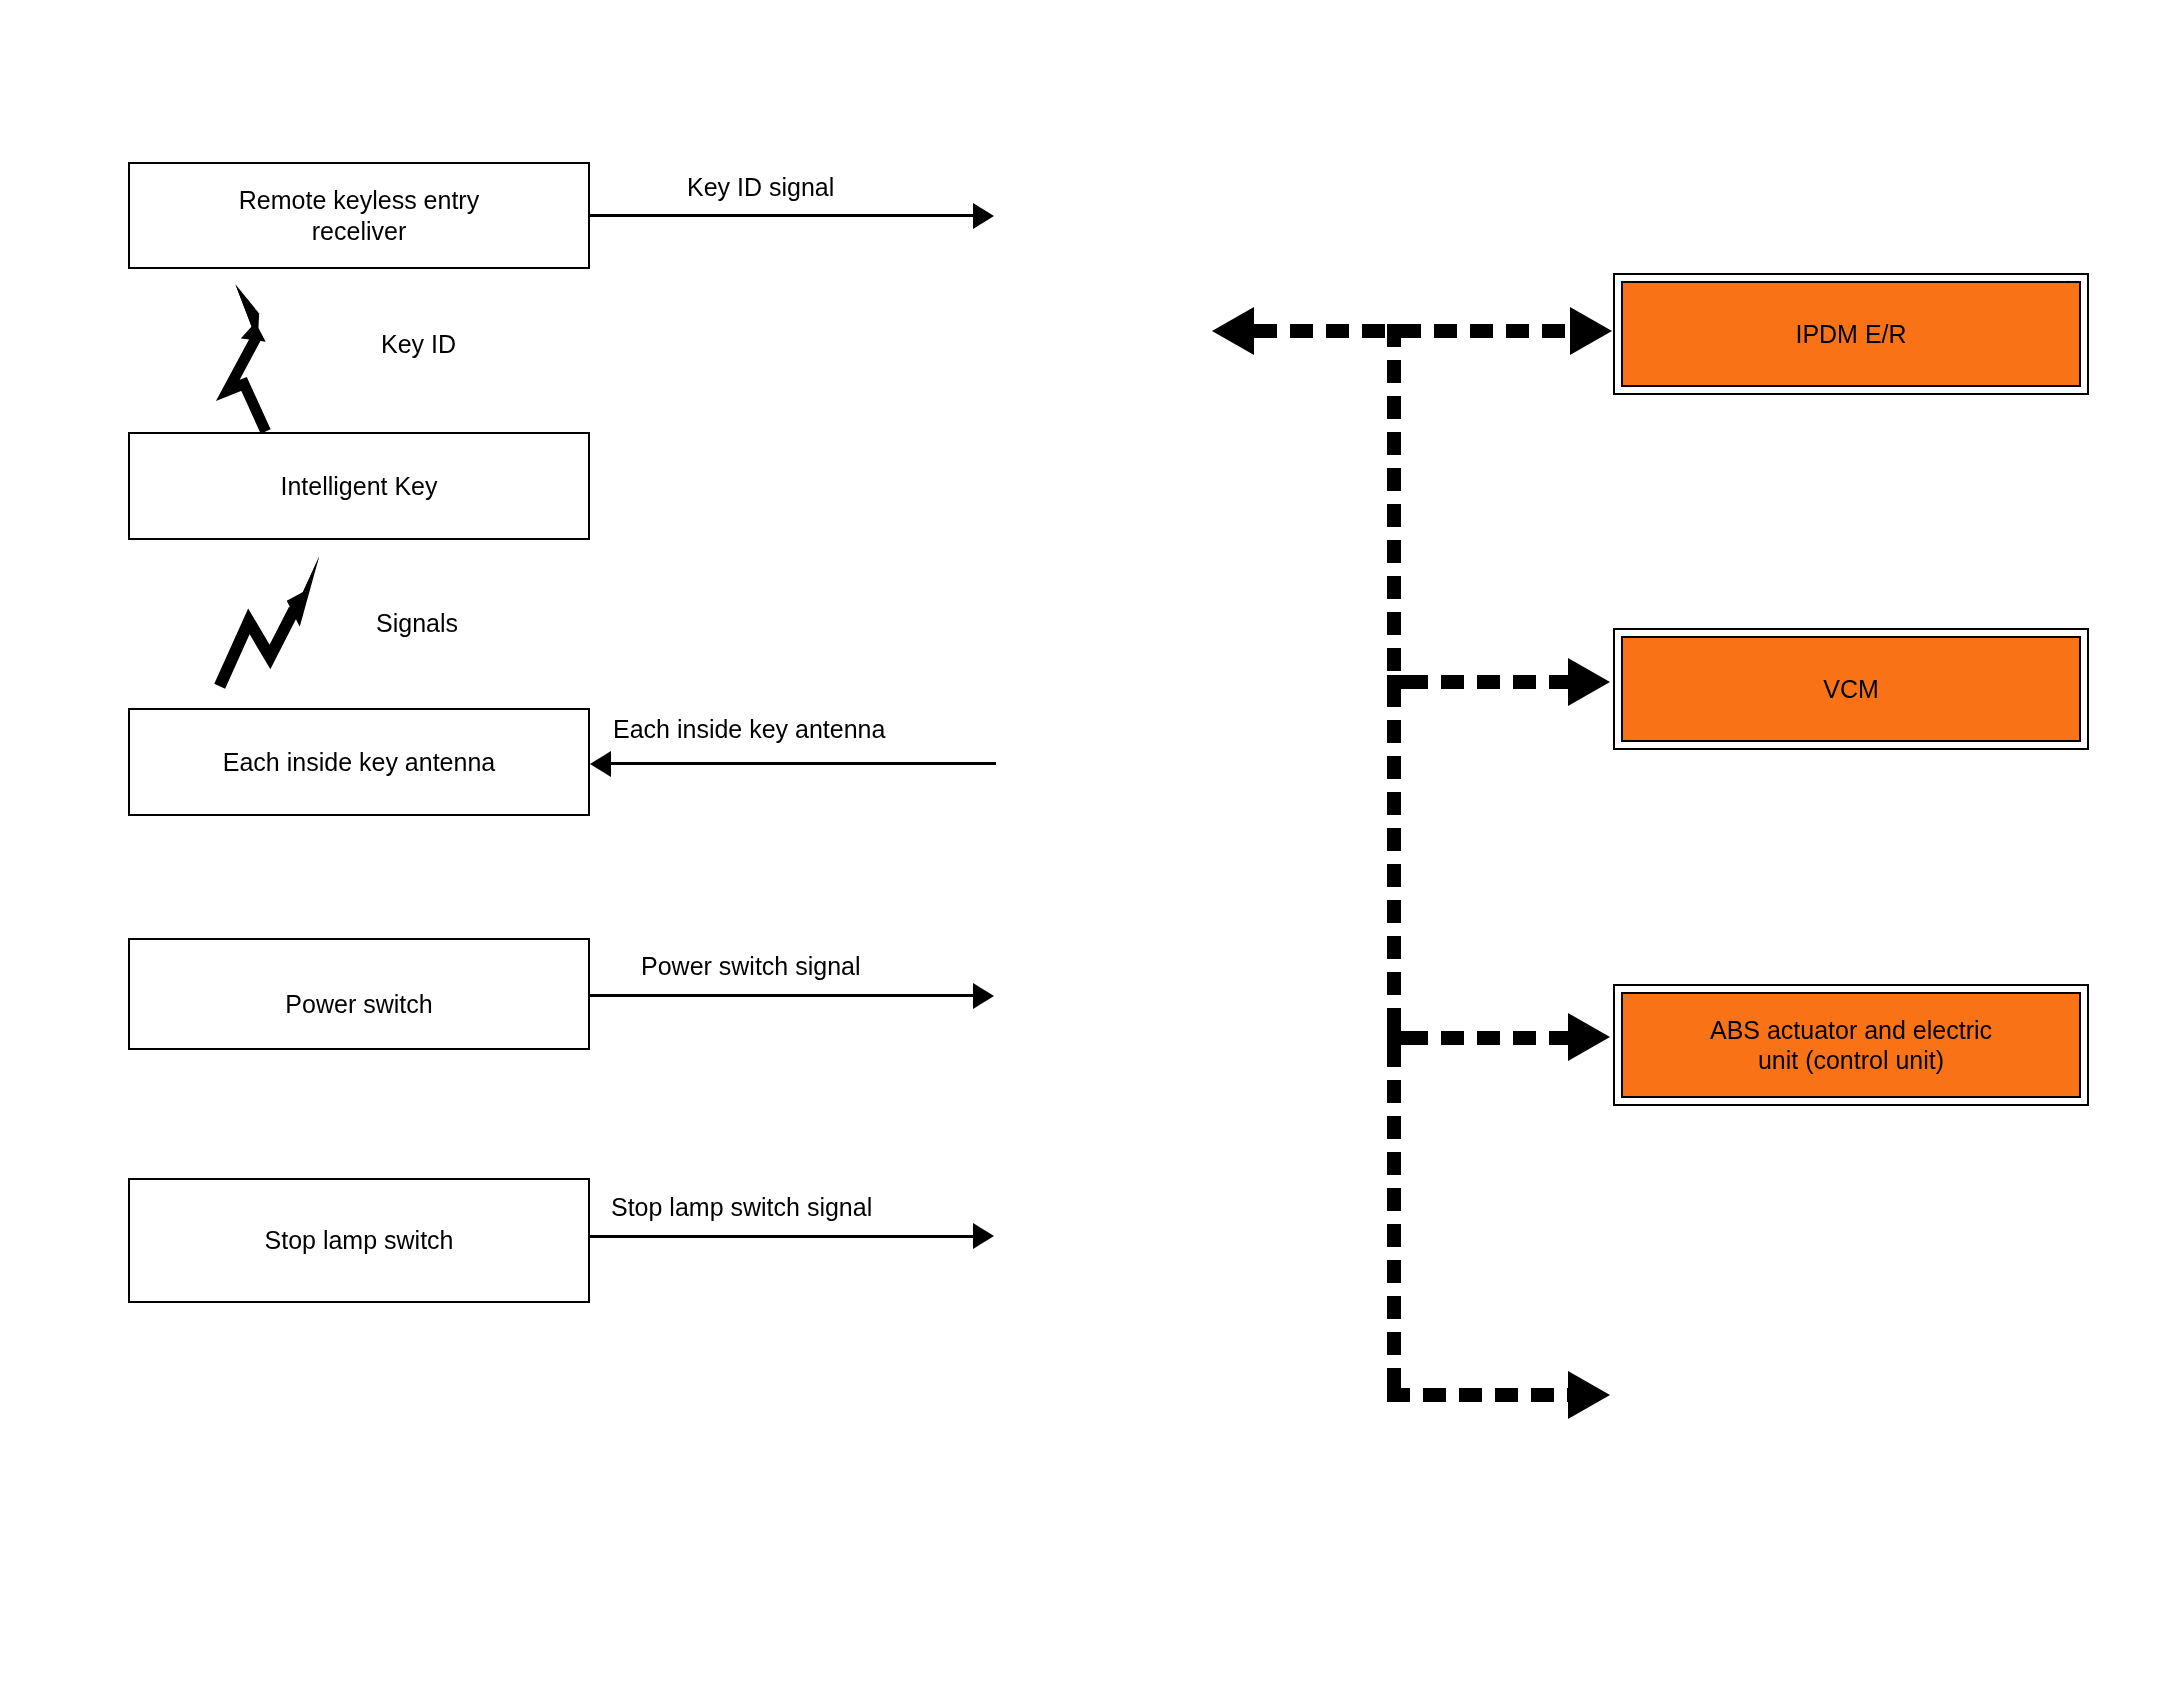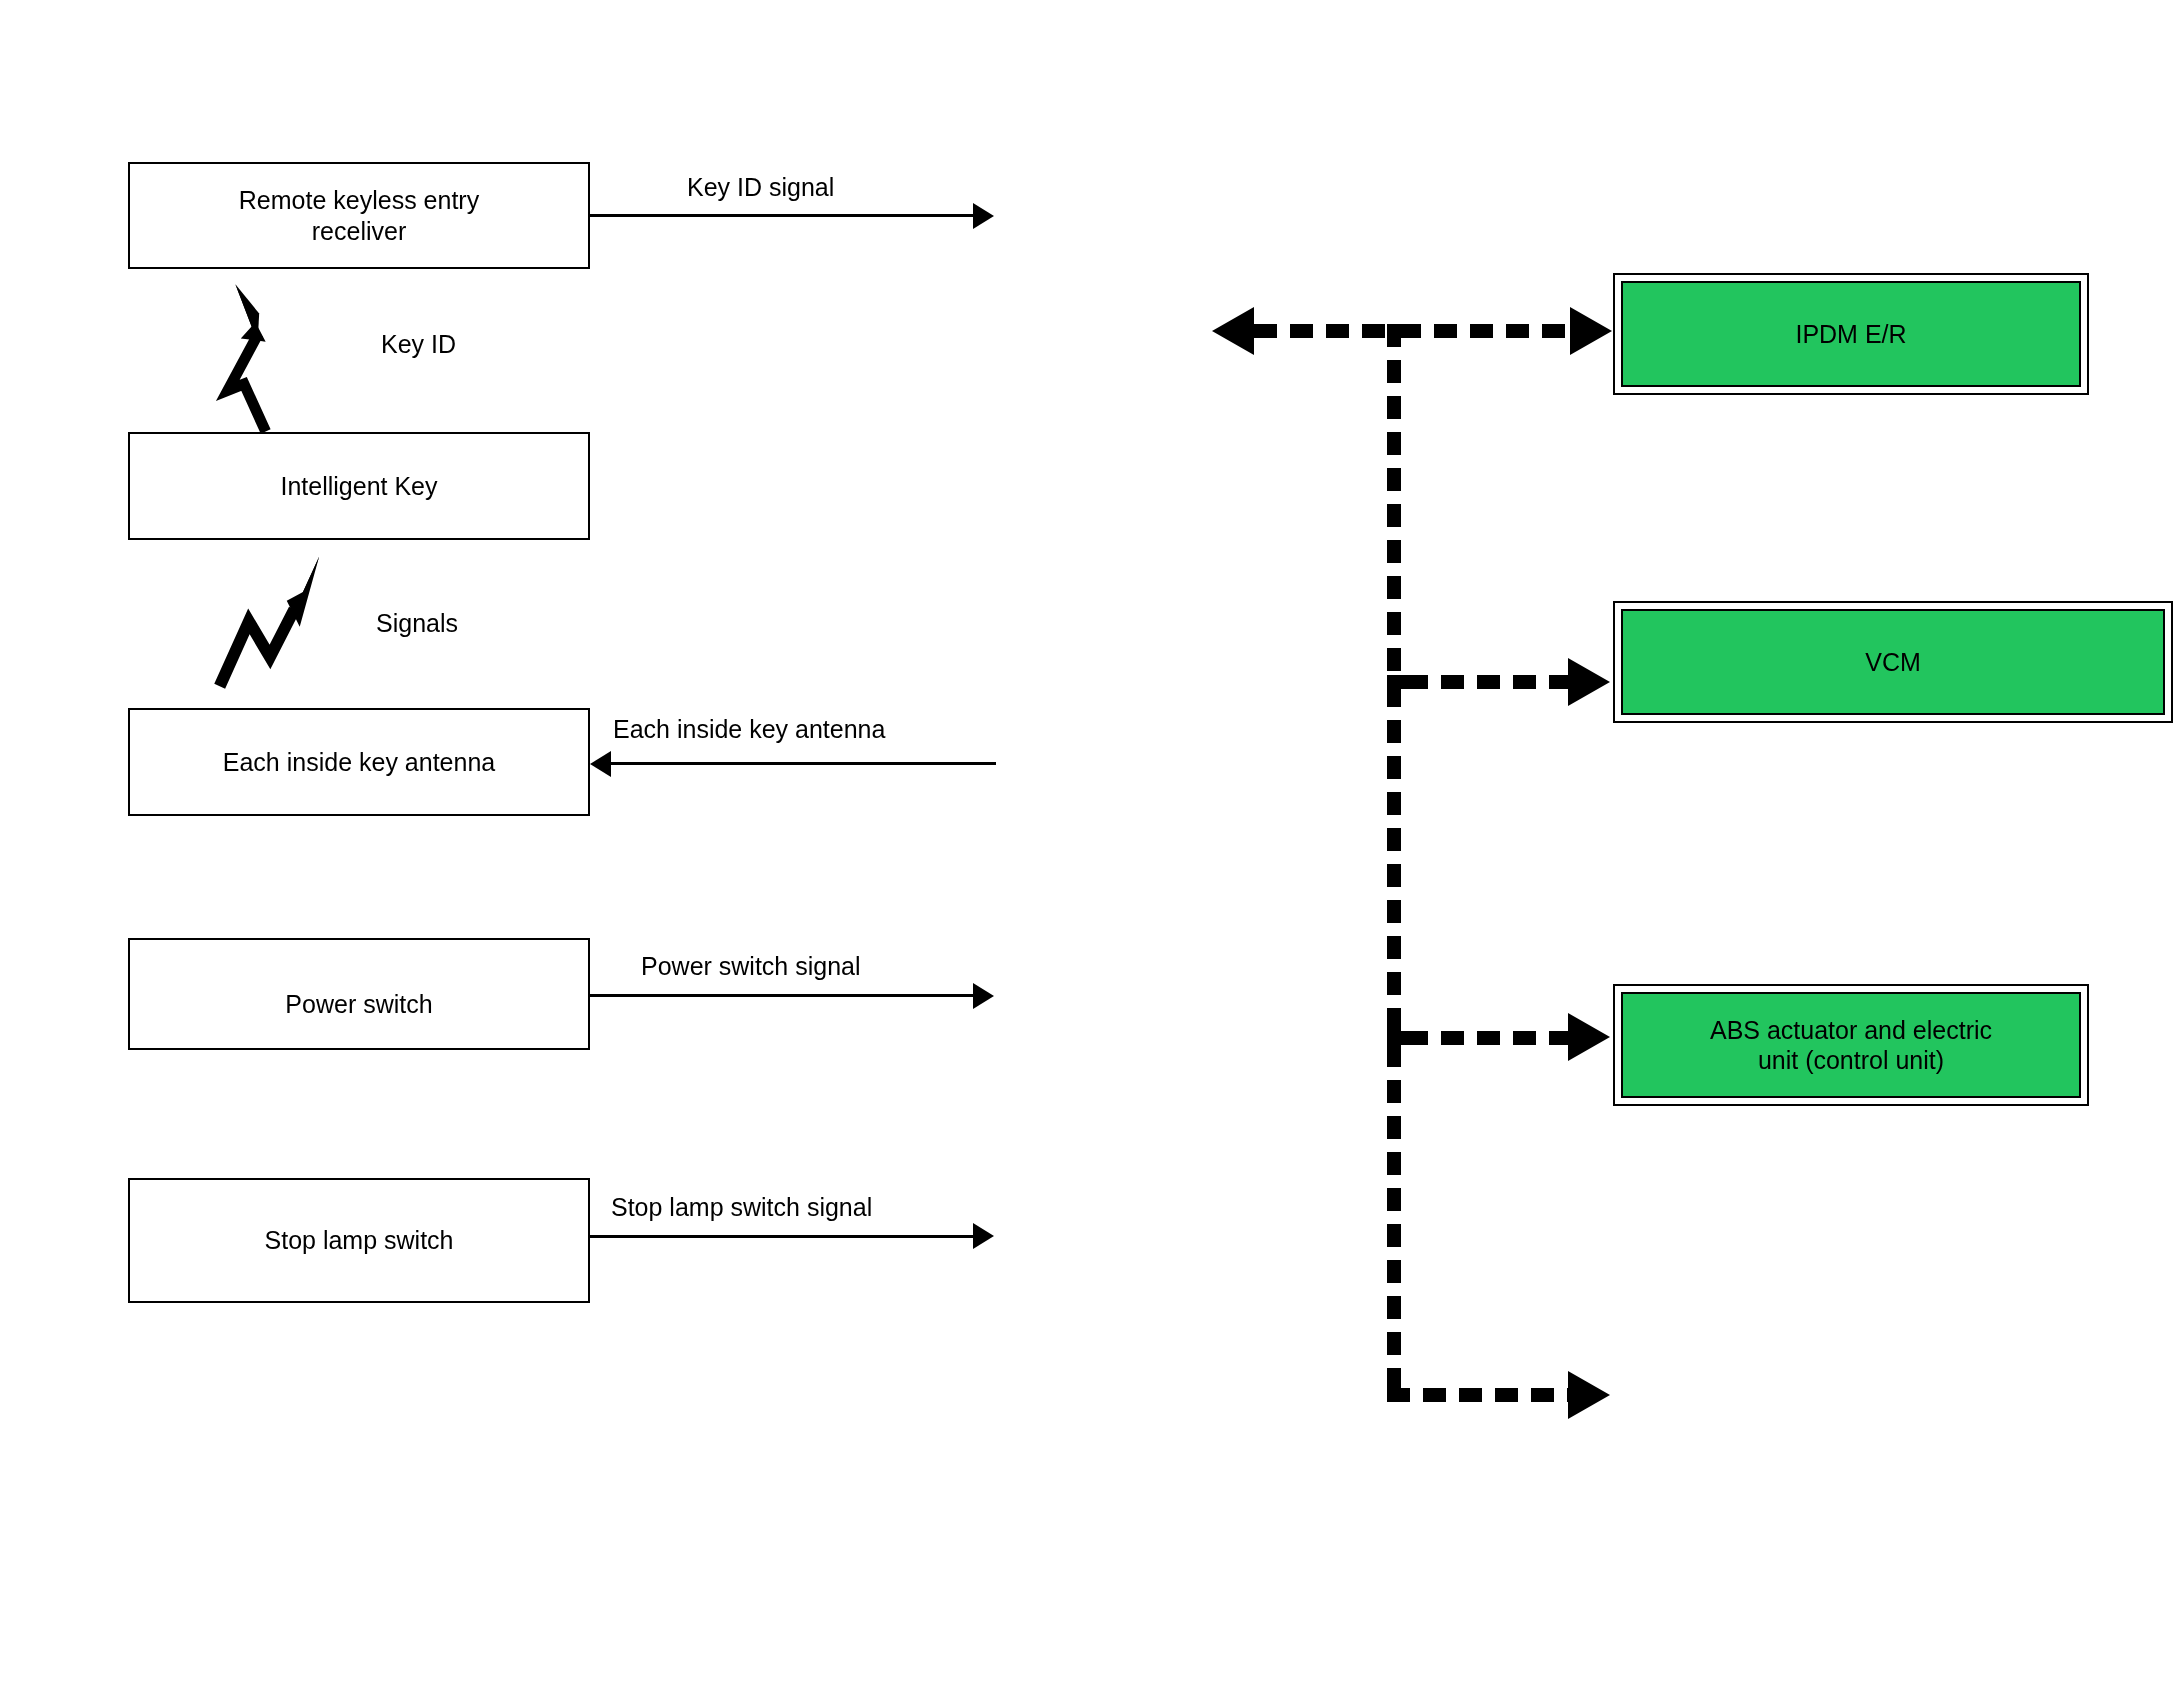--- a/index.html
+++ b/index.html
@@ -43,21 +43,21 @@
     box-sizing: border-box;
     background: #ffffff;
     border: 2.7px solid #000000;
     padding: 6px;
   }
   .dbox > .inner {
     box-sizing: border-box;
     width: 100%;
     height: 100%;
     border: 2.7px solid #000000;
-    background: #22c55e;
+    background: #f97316;
     display: flex;
     align-items: center;
     justify-content: center;
     text-align: center;
     line-height: 1.22;
     color: #000000;
   }
   .dbox .label {
     padding: 0 7.6px;
     font-size: 25px;
@@ -205,21 +205,21 @@
     <span class="label" style="white-space:pre-line;">Stop lamp switch</span>
   </div>
 
 
   <div class="dbox" id="ipdm-er-box" style="left:1613px; top:273px; width:476px; height:122px;">
     <div class="inner">
       <span class="label" style="white-space:pre-line;">IPDM E/R</span>
     </div>
   </div>
 
-  <div class="dbox" id="vcm-box" style="left:1613px; top:601px; width:560px; height:122px;">
+  <div class="dbox" id="vcm-box" style="left:1613px; top:628px; width:476px; height:122px;">
     <div class="inner">
       <span class="label" style="white-space:pre-line;">VCM</span>
     </div>
   </div>
 
   <div class="dbox" id="abs-actuator-box" style="left:1613px; top:984px; width:476px; height:122px;">
     <div class="inner">
       <span class="label" style="white-space:pre-line;">ABS actuator and electric
 unit (control unit)</span>
     </div>

